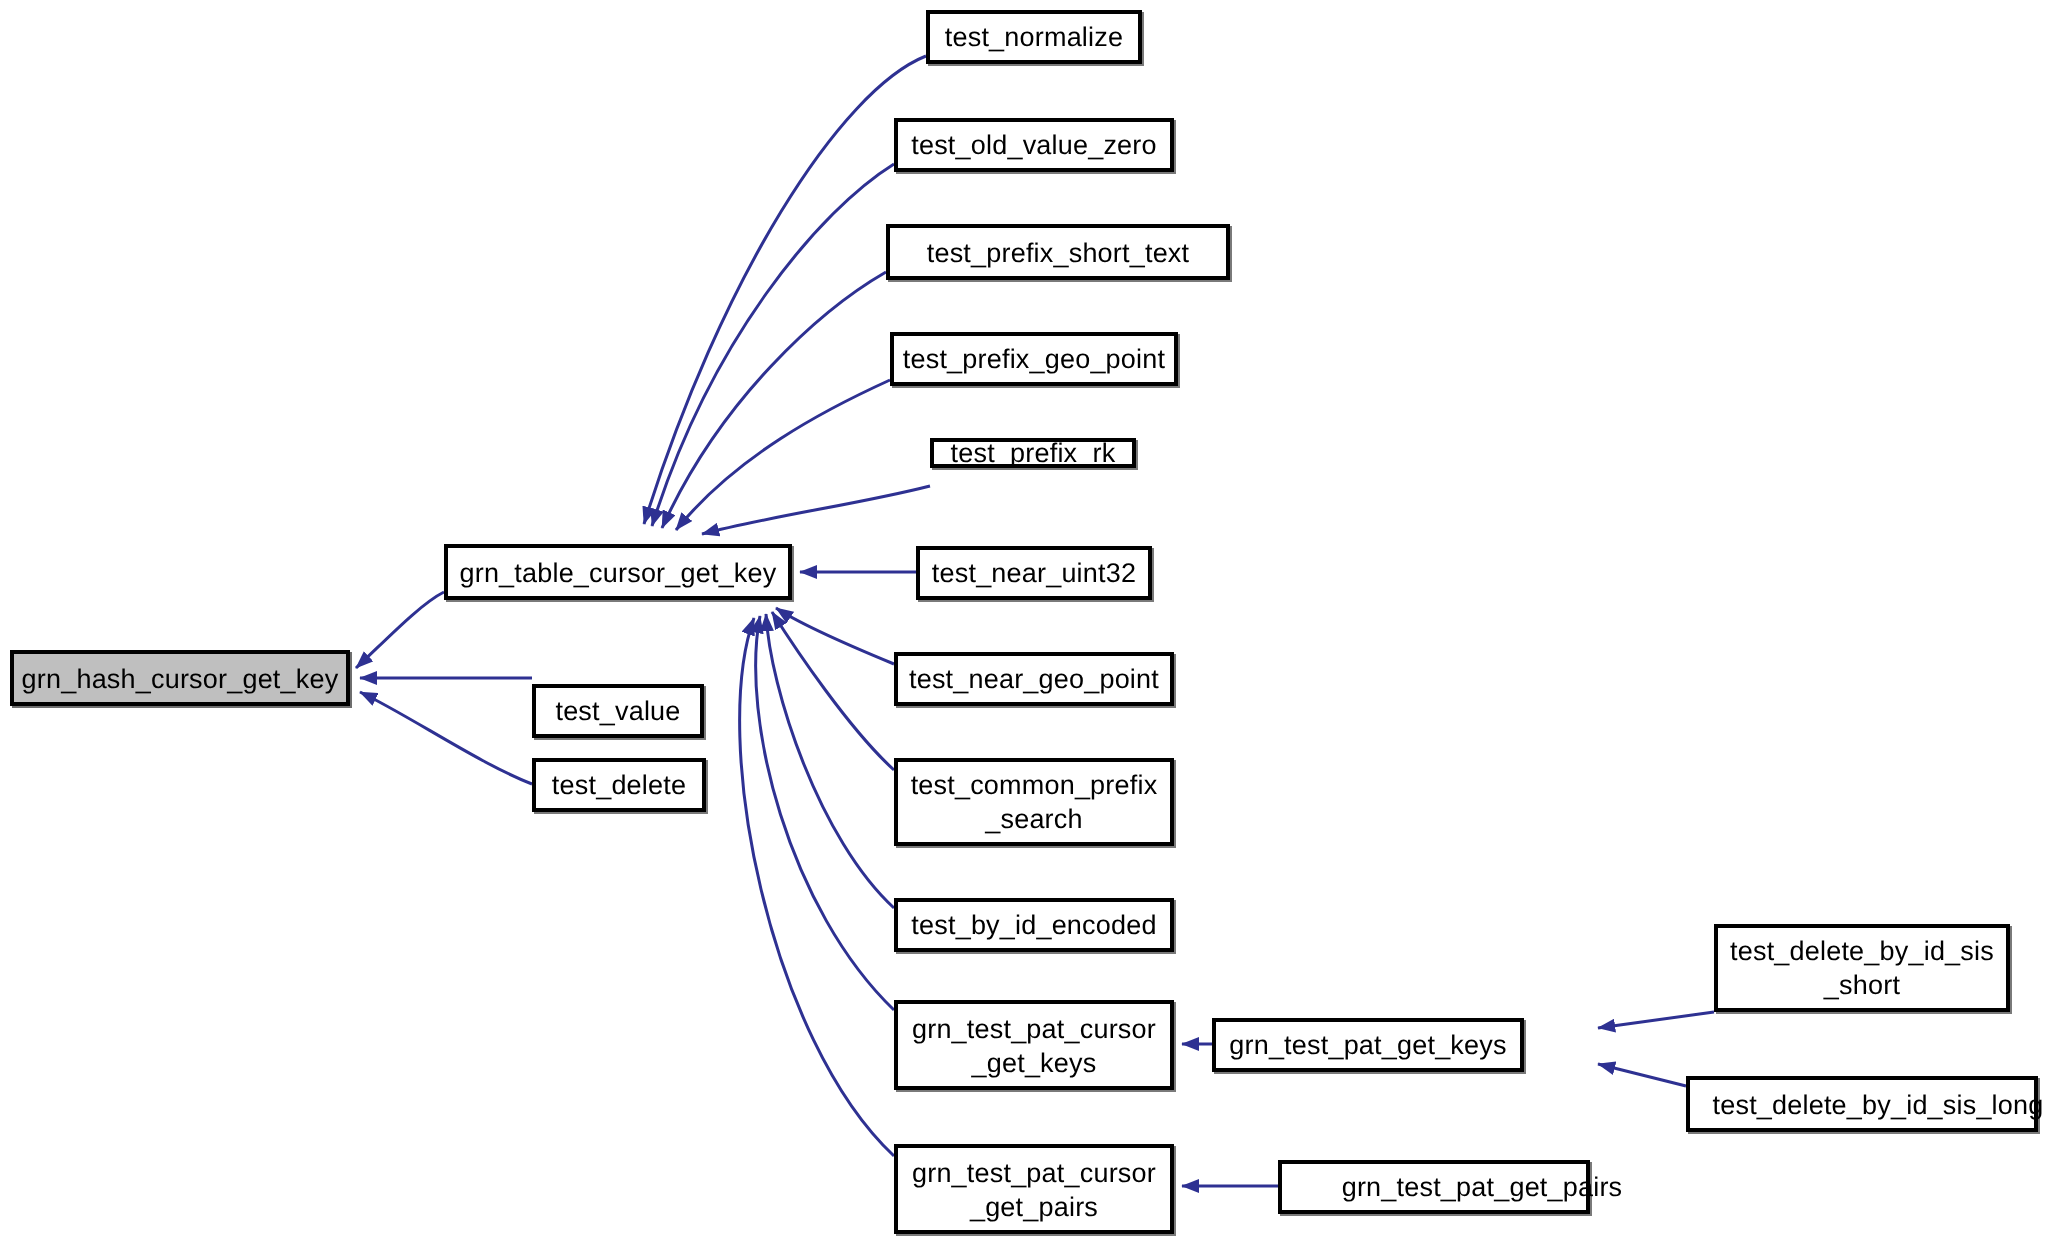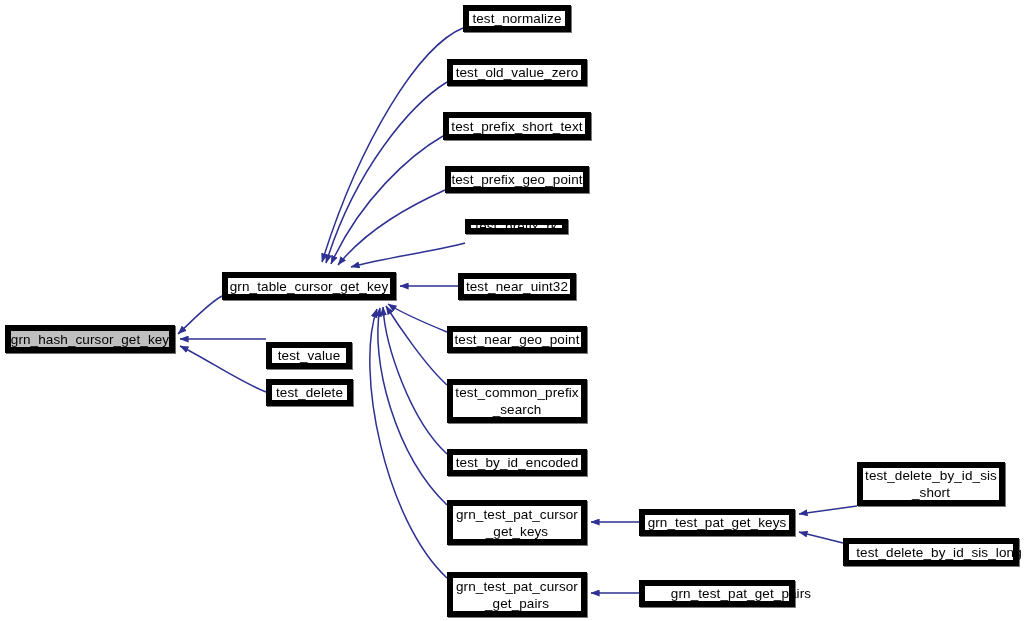--- a/index.html
+++ b/index.html
@@ -22,21 +22,21 @@
     position: absolute;
     left: 0;
     top: 0;
     width: 1027px;
     height: 621px;
     pointer-events: none;
   }
   .node {
     position: absolute;
     box-sizing: border-box;
-    border: 6px solid #000000;
+    border: 2px solid #000000;
     background: #ffffff;
     color: #000000;
     display: flex;
     align-items: center;
     justify-content: center;
     text-align: center;
     font-size: 13.5px;
     line-height: 17px;
     letter-spacing: 0.1px;
     white-space: pre-line;
@@ -82,31 +82,31 @@
         <path d="M 843,543 L 799,532" fill="none" stroke="#2e3192" stroke-width="1.5" marker-end="url(#arrowhead)"></path>
       </g>
   </svg>
   <div id="node-layer">
       <div class="node highlight" style="left: 5px; top: 325px; width: 170px; height: 28px;"><span class="node-label">grn_hash_cursor_get_key</span></div>
       <div class="node" style="left: 222px; top: 272px; width: 174px; height: 28px;"><span class="node-label">grn_table_cursor_get_key</span></div>
       <div class="node" style="left: 266px; top: 342px; width: 86px; height: 27px;"><span class="node-label">test_value</span></div>
       <div class="node" style="left: 266px; top: 379px; width: 87px; height: 27px;"><span class="node-label">test_delete</span></div>
       <div class="node" style="left: 463px; top: 5px; width: 108px; height: 27px;"><span class="node-label">test_normalize</span></div>
       <div class="node" style="left: 447px; top: 59px; width: 140px; height: 27px;"><span class="node-label">test_old_value_zero</span></div>
-      <div class="node" style="left: 443px; top: 112px; width: 148px; height: 28px;"><span class="node-label">test_prefix_short_text</span></div>
+      <div class="node" style="left: 443px; top: 112px; width: 172px; height: 28px;"><span class="node-label">test_prefix_short_text</span></div>
       <div class="node" style="left: 445px; top: 166px; width: 144px; height: 27px;"><span class="node-label">test_prefix_geo_point</span></div>
       <div class="node" style="left: 465px; top: 219px; width: 103px; height: 15px;"><span class="node-label">test_prefix_rk</span></div>
       <div class="node" style="left: 458px; top: 273px; width: 118px; height: 27px;"><span class="node-label">test_near_uint32</span></div>
       <div class="node" style="left: 447px; top: 326px; width: 140px; height: 27px;"><span class="node-label">test_near_geo_point</span></div>
       <div class="node" style="left: 447px; top: 379px; width: 140px; height: 44px;"><span class="node-label">test_common_prefix
 _search</span></div>
       <div class="node" style="left: 447px; top: 449px; width: 140px; height: 27px;"><span class="node-label">test_by_id_encoded</span></div>
       <div class="node" style="left: 447px; top: 500px; width: 140px; height: 45px;"><span class="node-label">grn_test_pat_cursor
 _get_keys</span></div>
       <div class="node" style="left: 447px; top: 572px; width: 140px; height: 45px;"><span class="node-label">grn_test_pat_cursor
 _get_pairs</span></div>
-      <div class="node" style="left: 639px; top: 509px; width: 156px; height: 27px;"><span class="node-label">grn_test_pat_get_keys</span></div>
+      <div class="node" style="left: 606px; top: 509px; width: 156px; height: 27px;"><span class="node-label">grn_test_pat_get_keys</span></div>
       <div class="node" style="left: 639px; top: 580px; width: 156px; height: 27px; padding-left: 48px;"><span class="node-label">grn_test_pat_get_pairs</span></div>
       <div class="node" style="left: 857px; top: 462px; width: 148px; height: 44px;"><span class="node-label">test_delete_by_id_sis
 _short</span></div>
       <div class="node" style="left: 843px; top: 538px; width: 176px; height: 28px; padding-left: 16px;"><span class="node-label">test_delete_by_id_sis_long</span></div>
     </div>
 </div>
 
 </body></html>

